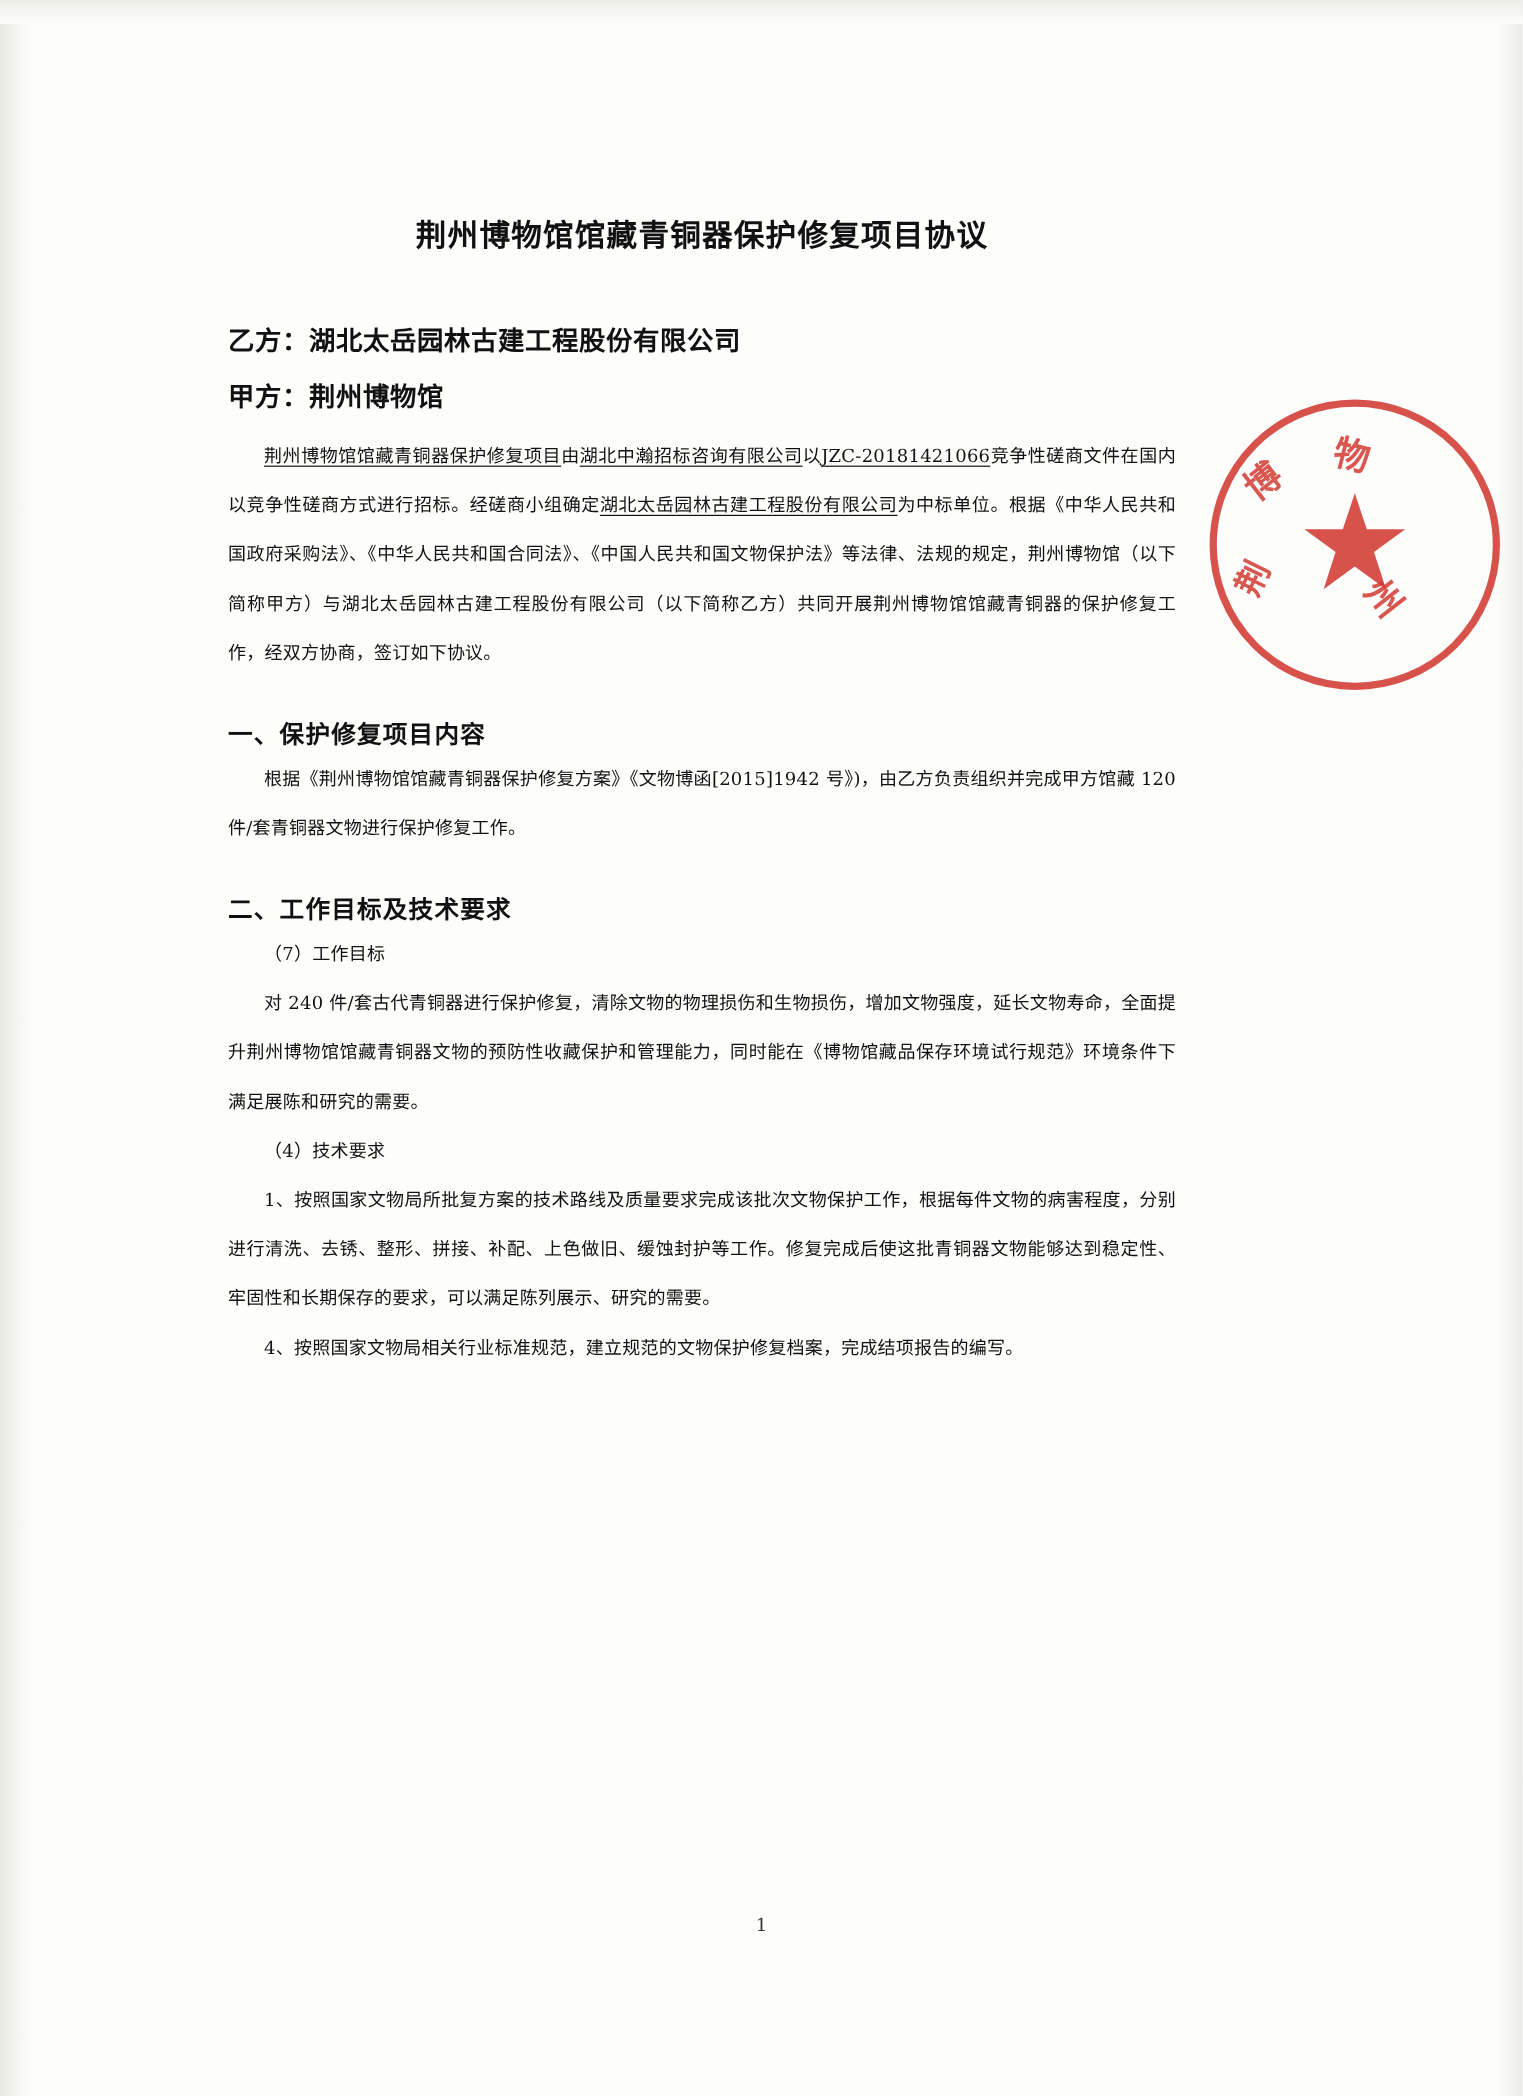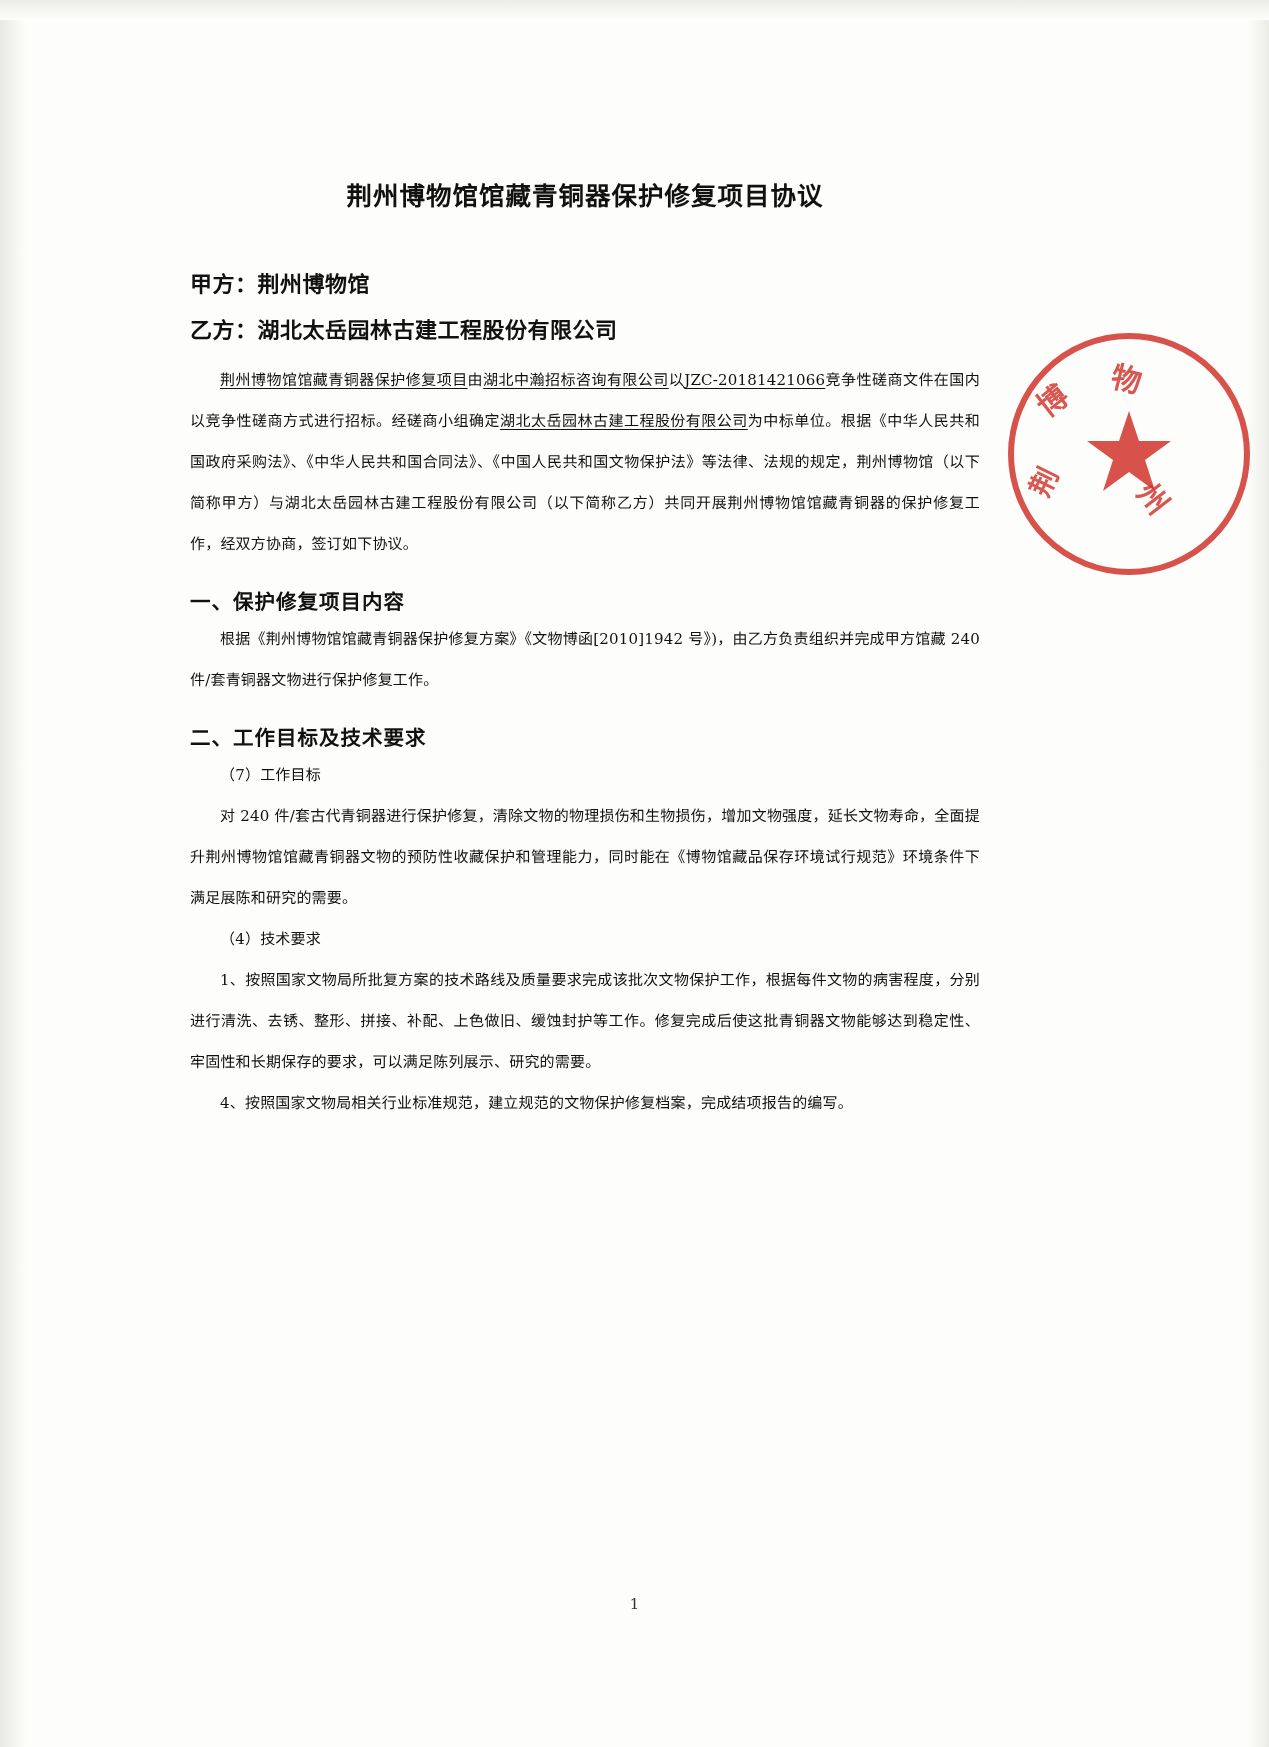--- a/index.html
+++ b/index.html
@@ -69,21 +69,21 @@
     margin: 0;
     text-align: justify;
     text-justify: inter-ideograph;
     letter-spacing: 0.2px;
   }
   p.indent { text-indent: 2em; }
   .u { text-decoration: underline; text-underline-offset: 3px; }
   h2.section {
     font-size: 20.5px;
     font-weight: bold;
-    margin: 20px 0 4px 0;
+    margin: 30px 0 4px 0;
     letter-spacing: 1px;
   }
   .sub-item { text-indent: 2em; }
   .page-number {
     position: absolute;
     left: 0;
     right: 0;
     top: 1595px;
     text-align: center;
     font-size: 15px;
@@ -129,27 +129,27 @@
     </svg>
     <span class="seal-text st1">博</span>
     <span class="seal-text st2">物</span>
     <span class="seal-text st3">荆</span>
     <span class="seal-text st4">州</span>
   </div>
 
   <div class="content">
     <h1 class="doc-title">荆州博物馆馆藏青铜器保护修复项目协议</h1>
 
+    <div class="party-line">乙方：湖北太岳园林古建工程股份有限公司</div>
     <div class="party-line">甲方：荆州博物馆</div>
-    <div class="party-line">乙方：湖北太岳园林古建工程股份有限公司</div>
 
     <p class="body-text indent"><span class="u">荆州博物馆馆藏青铜器保护修复项目</span><span>由</span><span class="u">湖北中瀚招标咨询有限公司</span><span>以</span><span class="u">JZC-20181421066</span><span>竞争性磋商文件在国内以竞争性磋商方式进行招标。经磋商小组确定</span><span class="u">湖北太岳园林古建工程股份有限公司</span><span>为中标单位。根据《中华人民共和国政府采购法》、《中华人民共和国合同法》、《中国人民共和国文物保护法》等法律、法规的规定，荆州博物馆（以下简称甲方）与湖北太岳园林古建工程股份有限公司（以下简称乙方）共同开展荆州博物馆馆藏青铜器的保护修复工作，经双方协商，签订如下协议。</span></p>
 
     <h2 class="section">一、保护修复项目内容</h2>
-    <p class="body-text indent">根据《荆州博物馆馆藏青铜器保护修复方案》《文物博函[2010]1942 号》)，由乙方负责组织并完成甲方馆藏 240 件/套青铜器文物进行保护修复工作。</p>
+    <p class="body-text indent">根据《荆州博物馆馆藏青铜器保护修复方案》《文物博函[2015]1942 号》)，由乙方负责组织并完成甲方馆藏 120 件/套青铜器文物进行保护修复工作。</p>
 
     <h2 class="section">二、工作目标及技术要求</h2>
     <p class="body-text sub-item">（7）工作目标</p>
     <p class="body-text indent">对 240 件/套古代青铜器进行保护修复，清除文物的物理损伤和生物损伤，增加文物强度，延长文物寿命，全面提升荆州博物馆馆藏青铜器文物的预防性收藏保护和管理能力，同时能在《博物馆藏品保存环境试行规范》环境条件下满足展陈和研究的需要。</p>
     <p class="body-text sub-item">（4）技术要求</p>
     <p class="body-text indent">1、按照国家文物局所批复方案的技术路线及质量要求完成该批次文物保护工作，根据每件文物的病害程度，分别进行清洗、去锈、整形、拼接、补配、上色做旧、缓蚀封护等工作。修复完成后使这批青铜器文物能够达到稳定性、牢固性和长期保存的要求，可以满足陈列展示、研究的需要。</p>
     <p class="body-text indent">4、按照国家文物局相关行业标准规范，建立规范的文物保护修复档案，完成结项报告的编写。</p>
   </div>
 
   <div class="page-number">1</div>

